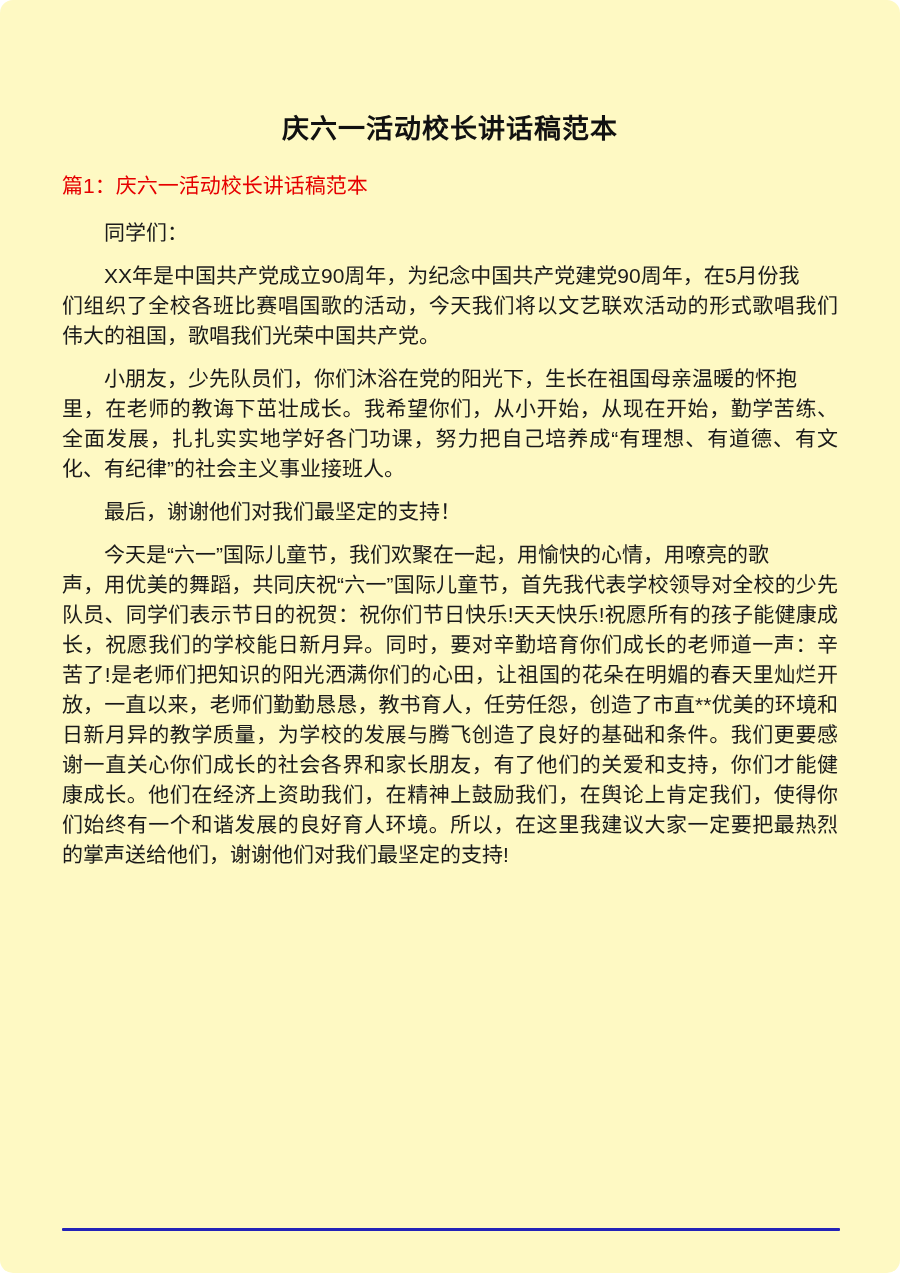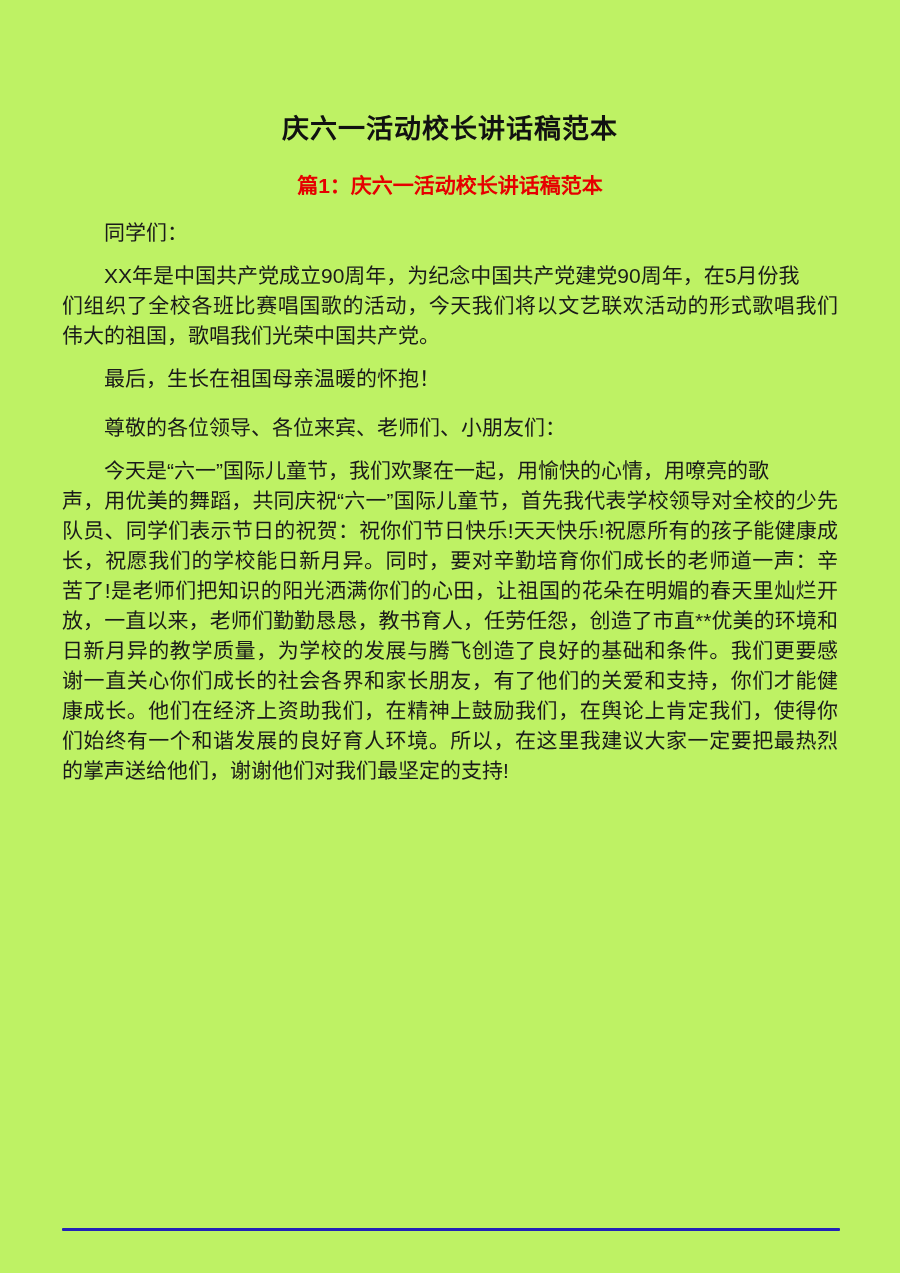--- a/index.html
+++ b/index.html
@@ -6,44 +6,45 @@
   html, body { margin: 0; padding: 0; }
   body {
     background: #ffffff;
     font-family: "Liberation Sans", "DejaVu Sans", sans-serif;
   }
   .page {
     position: relative;
     width: 900px;
     height: 1273px;
     margin: 0 auto;
-    background: #bef264;
+    background: #fef9c3;
     overflow: hidden;
     color: #1a1a1a;
+    border-radius: 13px;
   }
   .content {
     padding: 0 62px;
   }
   .doc-title {
     margin: 0;
     padding-top: 112px;
     font-size: 27px;
     line-height: 34px;
     font-weight: 600;
     text-align: center;
     color: #111111;
     letter-spacing: 1px;
   }
   .sec-heading {
     margin: 26px 0 0 0;
     font-size: 21px;
     line-height: 27px;
-    font-weight: 700;
+    font-weight: 400;
     color: #e60000;
-    text-align: center;
+    text-align: left;
   }
   .para {
     margin: 13px 0 0 0;
     font-size: 21px;
     line-height: 30px;
     white-space: pre-wrap;
     text-indent: 2em;
     text-align: justify;
     text-justify: inter-ideograph;
   }
@@ -64,23 +65,24 @@
 <div class="page">
   <div class="content">
 
     <h1 class="doc-title">庆六一活动校长讲话稿范本</h1>
 
     <h2 class="sec-heading">篇1：庆六一活动校长讲话稿范本</h2>
 
     <p class="para lead">同学们：</p>
     <p class="para">XX年是中国共产党成立90周年，为纪念中国共产党建党90周年，在5月份我
 们组织了全校各班比赛唱国歌的活动，今天我们将以文艺联欢活动的形式歌唱我们伟大的祖国，歌唱我们光荣中国共产党。</p>
-    <p class="para">最后，生长在祖国母亲温暖的怀抱！</p>
+    <p class="para">小朋友，少先队员们，你们沐浴在党的阳光下，生长在祖国母亲温暖的怀抱
+里，在老师的教诲下茁壮成长。我希望你们，从小开始，从现在开始，勤学苦练、全面发展，扎扎实实地学好各门功课，努力把自己培养成“有理想、有道德、有文化、有纪律”的社会主义事业接班人。</p>
+    <p class="para">最后，谢谢他们对我们最坚定的支持！</p>
 
 
-    <p class="para lead">尊敬的各位领导、各位来宾、老师们、小朋友们：</p>
     <p class="para">今天是“六一”国际儿童节，我们欢聚在一起，用愉快的心情，用嘹亮的歌
 声，用优美的舞蹈，共同庆祝“六一”国际儿童节，首先我代表学校领导对全校的少先队员、同学们表示节日的祝贺：祝你们节日快乐!天天快乐!祝愿所有的孩子能健康成长，祝愿我们的学校能日新月异。同时，要对辛勤培育你们成长的老师道一声：辛苦了!是老师们把知识的阳光洒满你们的心田，让祖国的花朵在明媚的春天里灿烂开放，一直以来，老师们勤勤恳恳，教书育人，任劳任怨，创造了市直**优美的环境和日新月异的教学质量，为学校的发展与腾飞创造了良好的基础和条件。我们更要感谢一直关心你们成长的社会各界和家长朋友，有了他们的关爱和支持，你们才能健康成长。他们在经济上资助我们，在精神上鼓励我们，在舆论上肯定我们，使得你们始终有一个和谐发展的良好育人环境。所以，在这里我建议大家一定要把最热烈的掌声送给他们，谢谢他们对我们最坚定的支持!</p>
 
   </div>
 
   <div class="footer-divider"></div>
 </div>
 
 </body></html>

